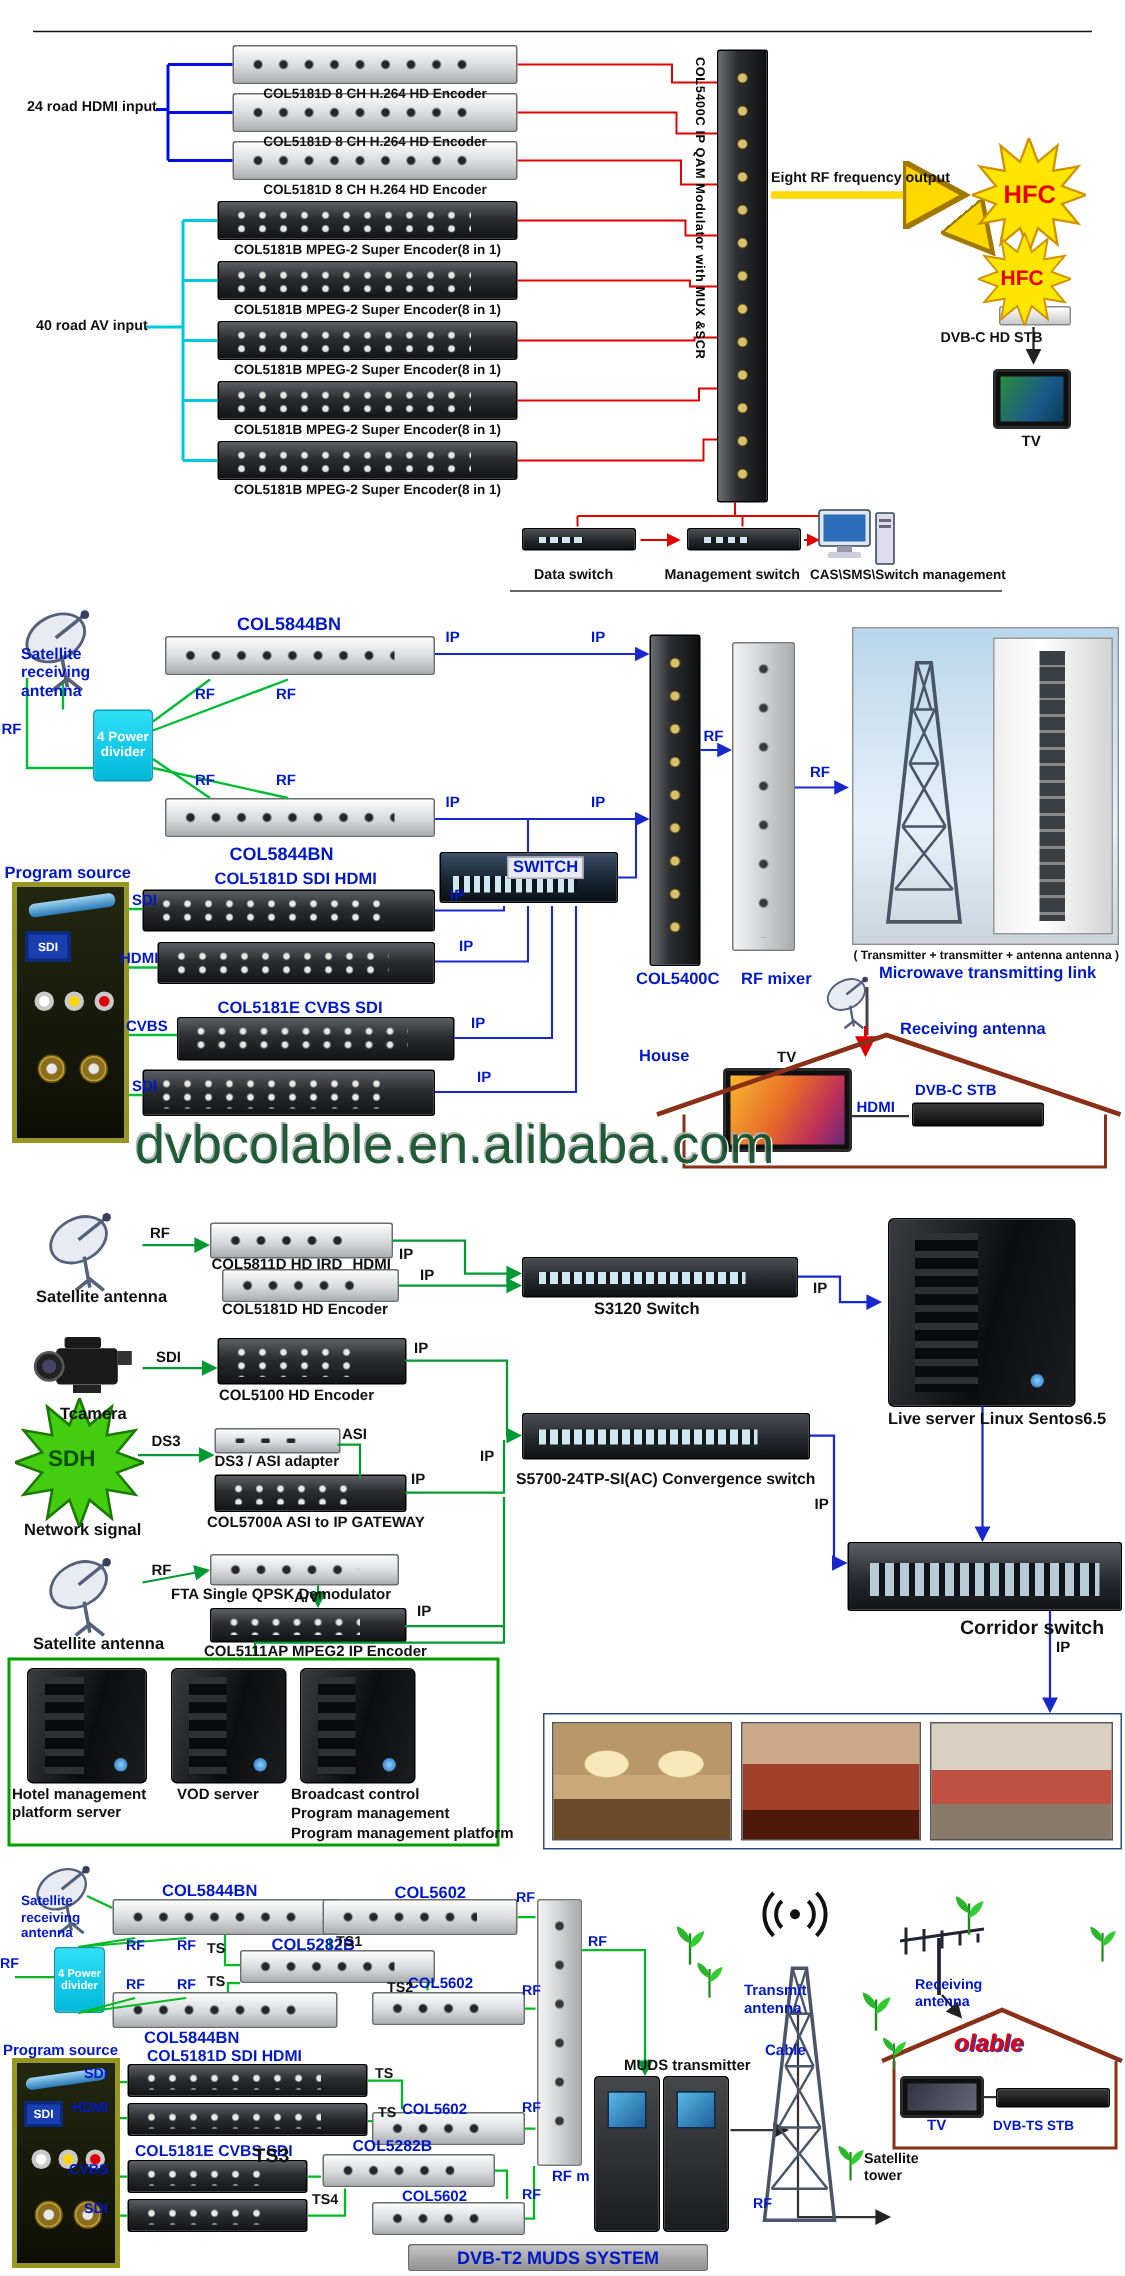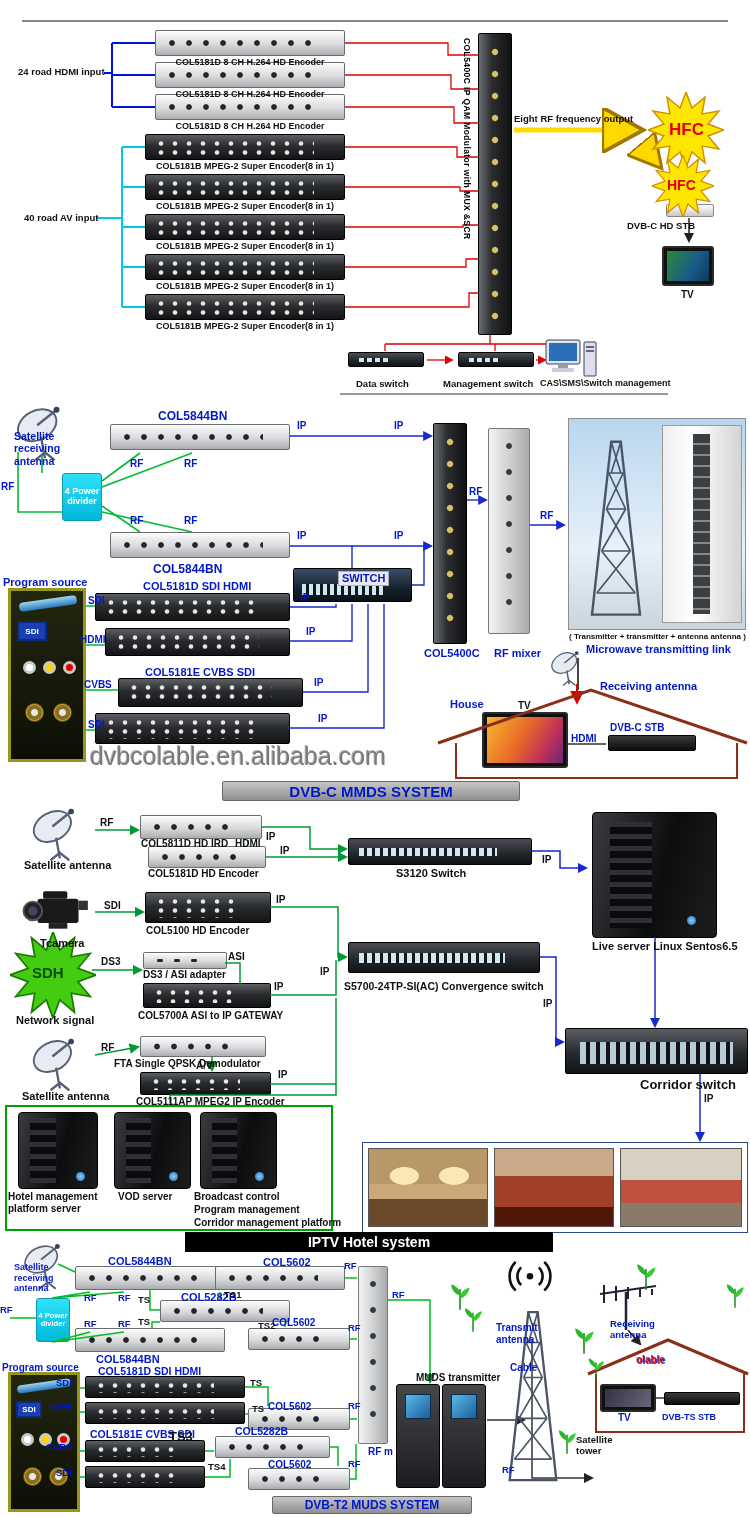--- a/index.html
+++ b/index.html
@@ -46,21 +46,21 @@
 .stbw{position:absolute;z-index:4;background:linear-gradient(180deg,#fff,#c8c8c8);border:1px solid #888;border-radius:2px}
 .mwbox{position:absolute;z-index:2;border:1px solid #8a8f94;background:linear-gradient(180deg,#b9d6ec,#e6f1fa 62%,#ccd5dc)}
 .mwpanel{position:absolute;z-index:3;background:linear-gradient(90deg,#efefef,#fff 40%,#d4d4d4);border:1px solid #999}
 .mwpanel::after{content:"";position:absolute;left:38%;width:22%;top:4%;bottom:4%;background:repeating-linear-gradient(180deg,#3a3f44 0 9px,#888 9px 11px)}
 .photobox{position:absolute;z-index:2;border:1px solid #2a4a8a;background:#fff}
 .photo{position:absolute;z-index:3;border:1px solid #555}
 .gbox{position:absolute;z-index:1;border:2px solid #00a000}
 .tb{position:absolute;z-index:9;display:flex;align-items:center;justify-content:center;font-weight:bold}
 .tb1{background:linear-gradient(180deg,#c6c6c6,#909090);color:#0018c8;border:1px solid #6a6a6a;border-radius:2px}
 .tb2{background:#000;color:#fff}
-.wm{position:absolute;z-index:9;font-size:25px;font-weight:normal;color:#737373;text-shadow:1px 1px 0 #fff,-1px -1px 0 #aeaeae;opacity:.95}
+.wm{position:absolute;z-index:9;font-size:36px;font-weight:normal;color:#14532d;text-shadow:1px 1px 0 #fff,-1px -1px 0 #aeaeae;opacity:.95}
 .chip{background:#e9e9ef;border:1px solid #aab;padding:0 3px}
 </style>
 </head>
 <body>
 
 <div id="page">
 
   <div class="lbl" style="left:18px;top:66px;font-size:9.5px">24 road HDMI input</div>
   <div class="lbl" style="left:24px;top:212px;font-size:9.5px">40 road AV input</div>
 
@@ -155,31 +155,30 @@
   <div class="lbl lb" style="left:494px;top:647px;font-size:11px">RF mixer</div>
   <div class="lbl lb" style="left:469px;top:486px">RF</div>
   <div class="lbl lb" style="left:540px;top:510px">RF</div>
 
   <div class="mwbox" style="left:568px;top:418px;width:178px;height:212px"></div>
   <div class="mwpanel" style="left:662px;top:425px;width:80px;height:198px"></div>
   <div class="lbl" style="left:569px;top:632px;font-size:8px">( Transmitter + transmitter + antenna antenna )</div>
   <div class="lbl lb" style="left:586px;top:643px;font-size:11px">Microwave transmitting link</div>
 
   <div class="lbl lb" style="left:600px;top:680px;font-size:11px">Receiving antenna</div>
-  <div class="lbl lb" style="left:450px;top:698px;font-size:11px">House</div>
+  <div class="lbl lb" style="left:426px;top:698px;font-size:11px">House</div>
   <div class="tv" style="left:482px;top:712px;width:86px;height:56px">
       <div class="scr" style="background:linear-gradient(120deg,#f8b830,#e86a28 45%,#c03058 75%,#6a2878)"></div>
     </div>
   <div class="lbl" style="left:518px;top:700px">TV</div>
   <div class="lbl lb" style="left:571px;top:733px">HDMI</div>
   <div class="lbl lb" style="left:610px;top:722px">DVB-C STB</div>
   <div class="stb" style="left:608px;top:735px;width:88px;height:16px"></div>
 
   <div class="wm" style="left:90px;top:742px">dvbcolable.en.alibaba.com</div>
-  <div class="tb tb1" style="left:222px;top:781px;width:298px;height:20px;font-size:15px">DVB-C MMDS SYSTEM</div>
 
   <div class="lbl" style="left:24px;top:859px;font-size:11px">Satellite antenna</div>
   <div class="lbl" style="left:100px;top:817px">RF</div>
   <div class="dev dl" style="left:140px;top:815px;width:122px;height:24px"></div>
   <div class="lbl" style="left:141px;top:838px">COL5811D HD IRD</div>
   <div class="lbl" style="left:235px;top:838px">HDMI</div>
   <div class="dev dl" style="left:148px;top:846px;width:118px;height:22px"></div>
   <div class="lbl" style="left:148px;top:868px">COL5181D HD Encoder</div>
   <div class="lbl" style="left:266px;top:831px">IP</div>
   <div class="lbl" style="left:280px;top:845px">IP</div>
@@ -223,27 +222,26 @@
   <div class="lbl" style="left:704px;top:1093px">IP</div>
 
   <div class="gbox" style="left:5px;top:1105px;width:328px;height:126px"></div>
   <div class="dev tower" style="left:18px;top:1112px;width:80px;height:77px"></div>
   <div class="dev tower" style="left:114px;top:1112px;width:77px;height:77px"></div>
   <div class="dev tower" style="left:200px;top:1112px;width:77px;height:77px"></div>
   <div class="lbl wrap" style="left:8px;top:1191px;width:112px">Hotel management platform server</div>
   <div class="lbl" style="left:118px;top:1191px">VOD server</div>
   <div class="lbl" style="left:194px;top:1191px">Broadcast control</div>
   <div class="lbl" style="left:194px;top:1204px">Program management</div>
-  <div class="lbl" style="left:194px;top:1217px">Corridor management platform</div>
+  <div class="lbl" style="left:194px;top:1217px">Program management platform</div>
 
   <div class="photobox" style="left:362px;top:1142px;width:386px;height:91px"></div>
   <div class="photo" style="left:368px;top:1148px;width:120px;height:79px;background:radial-gradient(ellipse at 30% 35%,#f8e8b8 0 12%,transparent 13%),radial-gradient(ellipse at 72% 35%,#f8e8b8 0 12%,transparent 13%),linear-gradient(180deg,#b89868 0 45%,#caa878 45% 65%,#6a4a2a 65%)"></div>
   <div class="photo" style="left:494px;top:1148px;width:120px;height:79px;background:linear-gradient(180deg,#caa888 0 35%,#a04028 35% 75%,#501808 75%)"></div>
   <div class="photo" style="left:620px;top:1148px;width:122px;height:79px;background:linear-gradient(180deg,#d8d0c0 0 40%,#c05040 40% 70%,#8a7a6a 70%)"></div>
-  <div class="tb tb2" style="left:185px;top:1232px;width:368px;height:20px;font-size:14px">IPTV Hotel system</div>
 
   <div class="lbl lb" style="left:108px;top:1255px;font-size:11px">COL5844BN</div>
   <div class="lbl lb wrap" style="left:14px;top:1262px;width:60px;font-size:9px">Satellite receiving antenna</div>
   <div class="dev dl" style="left:75px;top:1266px;width:150px;height:24px"></div>
   <div class="lbl lb" style="left:84px;top:1292px;font-size:9.5px">RF</div>
   <div class="lbl lb" style="left:118px;top:1292px;font-size:9.5px">RF</div>
   <div class="lbl" style="left:138px;top:1294px;font-size:9.5px">TS</div>
   <div class="divider" style="left:36px;top:1298px;width:34px;height:44px;font-size:7.5px">4 Power divider</div>
   <div class="lbl lb" style="left:0px;top:1304px;font-size:9.5px">RF</div>
   <div class="lbl lb" style="left:84px;top:1318px;font-size:9.5px">RF</div>
@@ -302,21 +300,21 @@
   <div class="lbl lb" style="left:368px;top:1446px;font-size:10px">RF m</div>
   <div class="lbl lb" style="left:392px;top:1289px;font-size:9.5px">RF</div>
 
   <div class="lbl" style="left:416px;top:1372px;font-size:10px">MUDS transmitter</div>
   <div class="dev cab" style="left:396px;top:1384px;width:44px;height:104px"></div>
   <div class="dev cab" style="left:442px;top:1384px;width:44px;height:104px"></div>
 
   <div class="lbl lb wrap" style="left:496px;top:1322px;width:56px;font-size:10px">Transmit antenna</div>
   <div class="lbl lb" style="left:510px;top:1362px;font-size:10px">Cable</div>
   <div class="lbl lb wrap" style="left:610px;top:1318px;width:56px;font-size:9.5px">Receiving antenna</div>
-  <div class="lbl red" style="left:636px;top:1354px;font-size:10px;text-shadow:1px 1px 0 #2244cc">olable</div>
+  <div class="lbl red" style="left:636px;top:1354px;font-size:16px;font-style:italic;text-shadow:1px 1px 0 #2244cc">olable</div>
   <div class="tv" style="left:600px;top:1384px;width:56px;height:28px">
       <div class="scr" style="background:linear-gradient(120deg,#334,#667)"></div>
     </div>
   <div class="stb" style="left:664px;top:1392px;width:76px;height:13px"></div>
   <div class="lbl lb" style="left:618px;top:1412px;font-size:10px">TV</div>
   <div class="lbl lb" style="left:662px;top:1412px;font-size:9px">DVB-TS STB</div>
   <div class="lbl wrap" style="left:576px;top:1434px;width:58px;font-size:9.5px">Satellite tower</div>
   <div class="lbl lb" style="left:502px;top:1464px;font-size:9.5px">RF</div>
   <div class="tb tb1" style="left:272px;top:1496px;width:200px;height:18px;font-size:12px">DVB-T2 MUDS SYSTEM</div>
 

